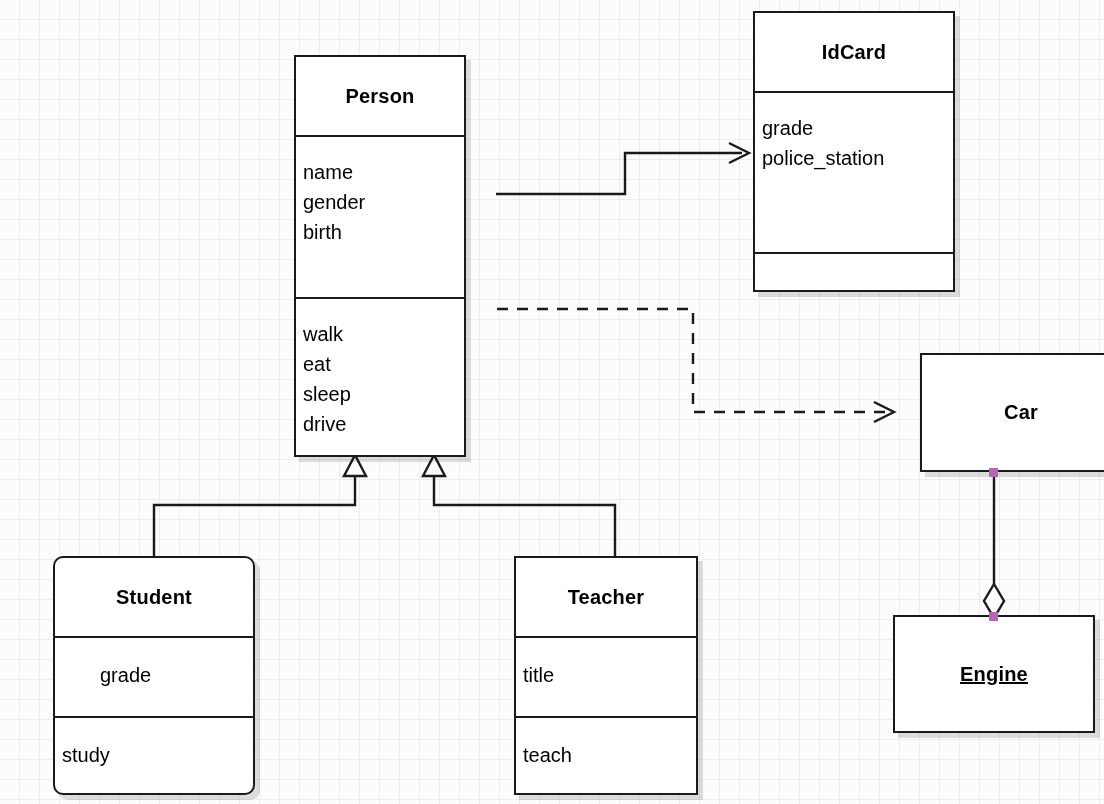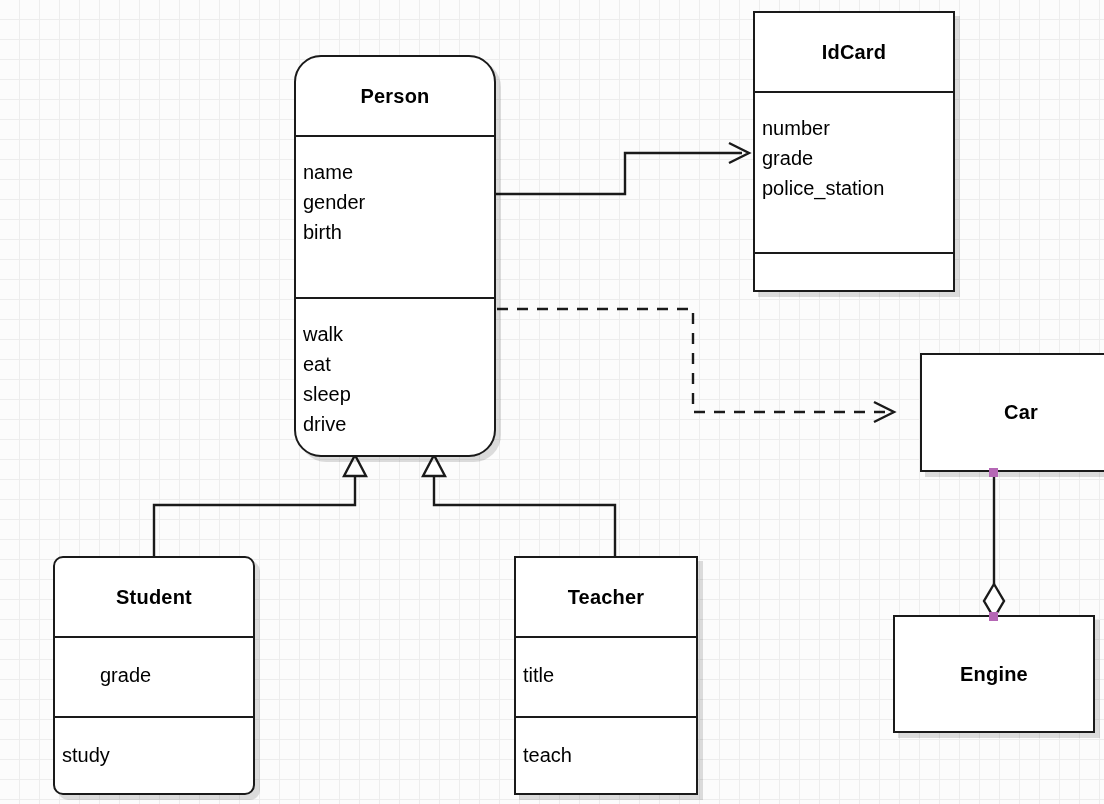--- a/index.html
+++ b/index.html
@@ -105,39 +105,38 @@
 
     <g>
       <path d="M994,472 L994,584" fill="none" stroke="#1a1a1a" stroke-width="2.4"></path>
       <polygon points="994,584 1004,601 994,618 984,601" fill="#ffffff" stroke="#1a1a1a" stroke-width="2.4" stroke-linejoin="miter"></polygon>
     </g>
   </svg>
 
   <div class="handle" style="left:989px; top:468px;"></div>
   <div class="handle" style="left:989px; top:612px;"></div>
 
-  <div class="uml-box" style="left:294px; top:55px; width:202px; height:402px;border-radius:27px;">
+  <div class="uml-box" style="left:294px; top:55px; width:172px; height:402px;">
     <div class="compartment cls-title" style="height:78px;">Person</div>
     <div class="compartment cls-members" style="height:162px;">
       <div class="member">name</div>
       <div class="member">gender</div>
       <div class="member">birth</div>
     </div>
     <div class="compartment cls-members" style="flex:1;">
       <div class="member">walk</div>
       <div class="member">eat</div>
       <div class="member">sleep</div>
       <div class="member">drive</div>
     </div>
   </div>
 
   <div class="uml-box" style="left:753px; top:11px; width:202px; height:281px;justify-content:flex-end;">
     <div class="compartment cls-title" style="height:78px;">IdCard</div>
     <div class="compartment cls-members" style="flex:1;">
-      <div class="member">number</div>
       <div class="member">grade</div>
       <div class="member">police_station</div>
     </div>
     <div class="compartment cls-members" style="height:38px;"></div>
   </div>
 
   <div class="uml-box" style="left:53px; top:556px; width:202px; height:239px;border-radius:10px;">
     <div class="compartment cls-title" style="height:78px;">Student</div>
     <div class="compartment cls-members single" style="height:80px;padding-left:45px;">
       <div class="member">grade</div>
@@ -155,16 +154,16 @@
     <div class="compartment cls-members single" style="flex:1;">
       <div class="member">teach</div>
     </div>
   </div>
 
   <div class="uml-box" style="left:893px; top:353px; width:202px; height:119px;margin-left:27px;">
     <div class="compartment cls-title" style="flex:1;">Car</div>
   </div>
 
   <div class="uml-box" style="left:893px; top:615px; width:202px; height:118px;">
-    <div class="compartment cls-title" style="flex:1;">Engine</div>
+    <div class="compartment cls-title" style="flex:1;text-decoration:underline;">Engine</div>
   </div>
 
 </div>
 
 </body></html>

